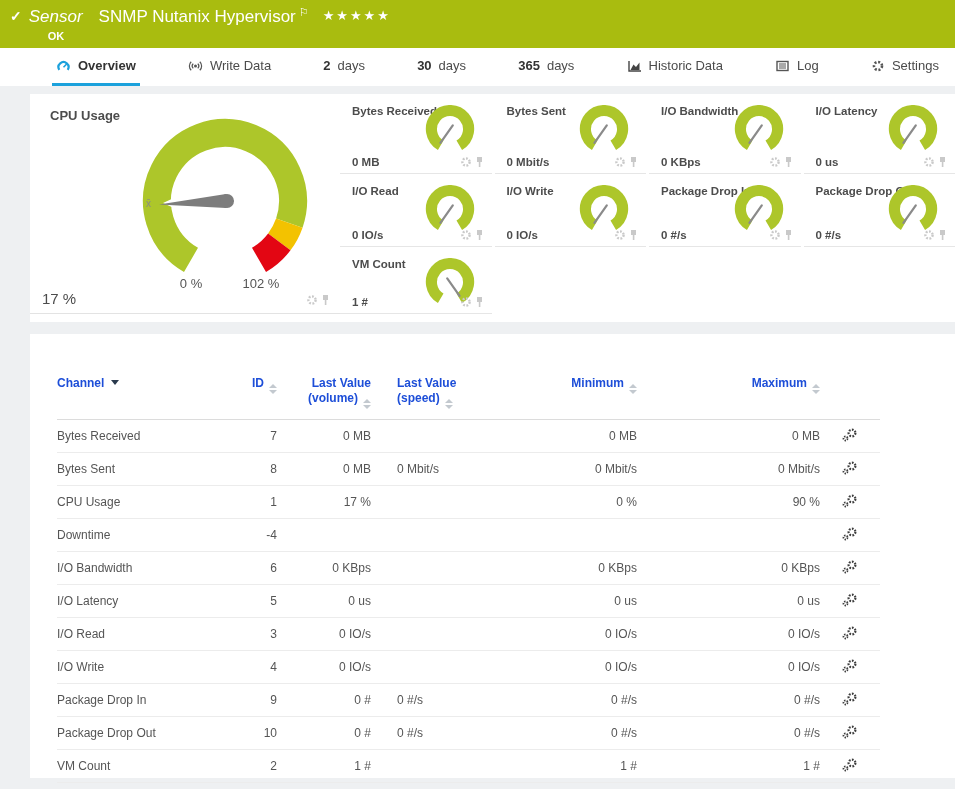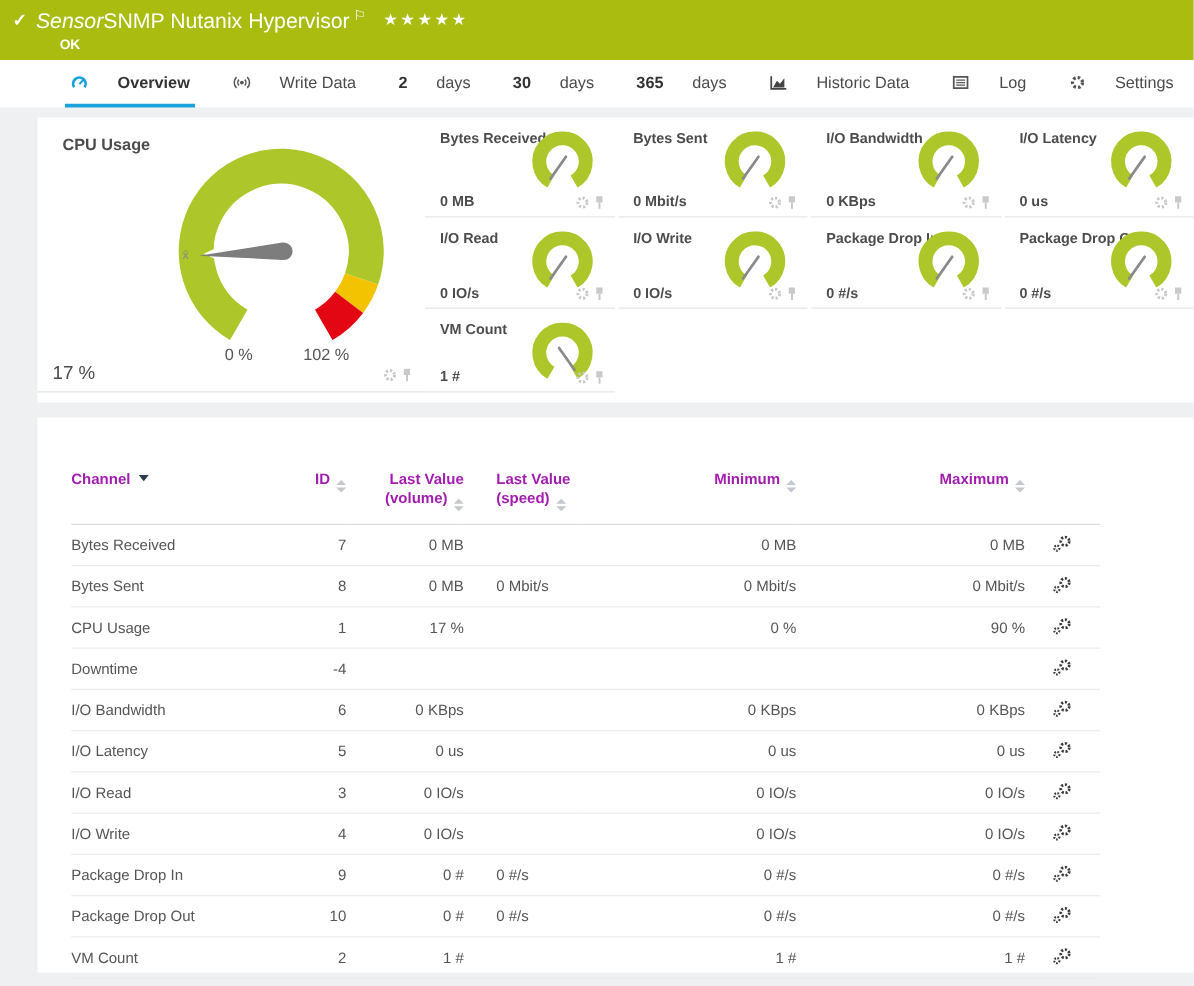--- a/index.html
+++ b/index.html
@@ -11,33 +11,33 @@
     color:#4c4c4c;
   }
 
   
   .topbar{
     height:48px; background:#a9bc0f; color:#fff;
     display:flex; align-items:flex-start; padding:7px 0 0 10px;
   }
   .topbar .check{ font-size:14px; font-weight:bold; margin:1px 7px 0 0; }
   .trow{ display:flex; align-items:baseline; }
-  .kind{ font-style:italic; font-size:17px; margin-right:0; }
+  .kind{ font-style:italic; font-size:17px; margin-right:16px; }
   .sname{ font-weight:normal; font-size:17px; }
   .flag{ font-size:11px; vertical-align:super; margin-left:3px; position:relative; top:-6px; }
   .stars{ font-size:13px; letter-spacing:2px; margin-left:14px; position:relative; top:-2px; }
   .okline{ font-size:11px; font-weight:bold; margin:3px 0 11px 19px; }
 
   
   .tabbar{
     height:38px; background:#fff; display:flex; align-items:stretch;
     padding:0 12px 0 52px; justify-content:space-between; font-size:13px;
   }
   .tab{
-    display:flex; align-items:center; gap:23px; padding:0 4px;
+    display:flex; align-items:center; gap:7px; padding:0 4px;
     border-bottom:3px solid transparent; color:#4b4b4b; cursor:pointer; white-space:nowrap;
   }
   .tab.active{ border-bottom-color:#1ba1dc; color:#333; font-weight:bold; }
   .tab b{ color:#333; font-weight:bold; }
   .ticon{ flex:none; }
 
   
   .panel{ background:#fff; width:925px; margin-left:30px; }
   .panel-gauges{ margin-top:8px; height:228px; display:flex; }
   .panel-table{ margin-top:12px; height:444px; padding:38px 0 0 27px; }
@@ -57,21 +57,21 @@
   .gcell .gtitle{ position:absolute; left:12px; top:11px; }
   .mini-gauge{ position:absolute; right:14px; top:11px; }
   .gvalue{ position:absolute; left:12px; bottom:5px; font-size:11.5px; font-weight:bold; color:#4c4c4c; }
   .gcell .tools{ right:6px; bottom:5px; }
 
   
   table{ border-collapse:collapse; table-layout:fixed; width:823px; font-size:12px; }
   col.c-channel{ width:155px; } col.c-id{ width:65px; } col.c-vol{ width:94px; }
   col.c-speed{ width:94px; } col.c-min{ width:172px; } col.c-max{ width:183px; } col.c-edit{ width:60px; }
   th{
-    color:#a21caf; font-weight:bold; text-align:right; vertical-align:top;
+    color:#1d4ed8; font-weight:bold; text-align:right; vertical-align:top;
     padding:4px 0 10px 0; line-height:15px; border-bottom:1px solid #dcdcdc; cursor:pointer;
   }
   th.left{ text-align:left; }
   th.speed{ text-align:left; padding-left:26px; }
   td{
     height:33px; border-bottom:1px solid #ececec; color:#555;
     text-align:right; padding:0; white-space:nowrap;
   }
   td.left{ text-align:left; }
   td.speed{ text-align:left; padding-left:26px; }

